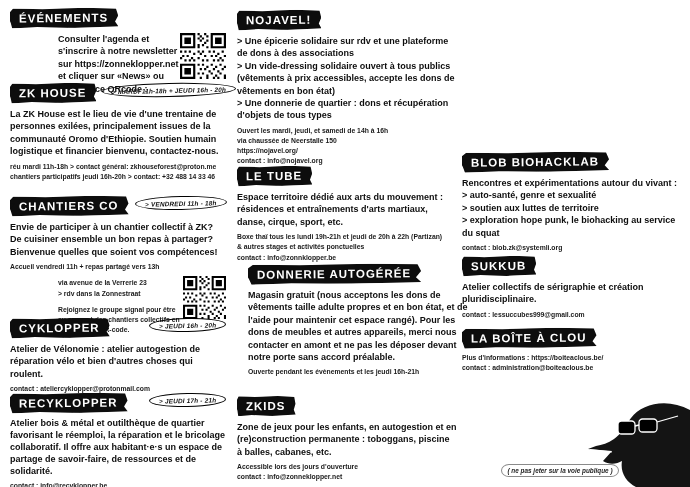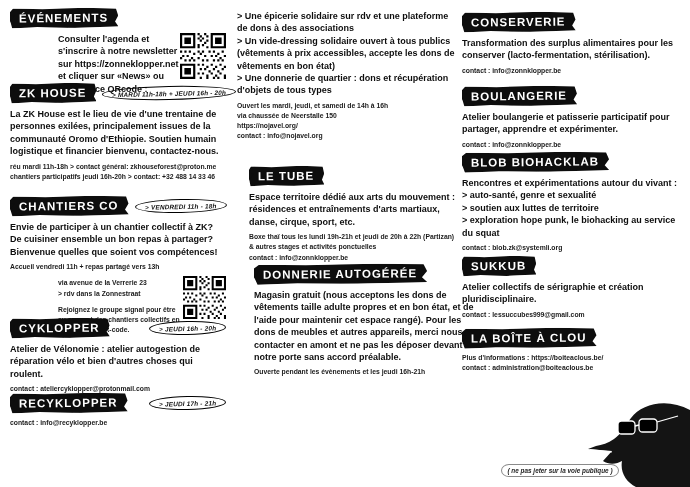--- a/index.html
+++ b/index.html
@@ -1,19 +1,19 @@
 <!DOCTYPE html>
 <html><head>
 <meta charset="utf-8">
 <style>
   html,body{margin:0;padding:0;background:#d8d8d8;}
   .page{position:relative;width:690px;height:487px;background:#ffffff;overflow:hidden;
         font-family:"Liberation Sans","DejaVu Sans",sans-serif;color:#111;}
   .sec{position:absolute;}
-  .head-row{display:flex;align-items:center;justify-content:space-between;margin-bottom:5px;}
+  .head-row{display:flex;align-items:flex-start;justify-content:space-between;margin-bottom:5px;}
   h2.brush{margin:0;position:relative;display:inline-block;background:#0d0d0d;color:#fff;
         font-size:11.5px;font-weight:bold;letter-spacing:1px;padding:4px 10px 4px 9px;
         transform:rotate(-0.6deg);white-space:nowrap;
         clip-path:polygon(0% 18%,3% 0%,30% 5%,70% 0%,98% 6%,100% 40%,97% 70%,100% 94%,60% 100%,25% 94%,2% 100%,0% 60%);}
   h2.brush::before{content:"";position:absolute;left:-9px;top:35%;width:11px;height:42%;
         background:#0d0d0d;transform:skew(-32deg);}
   .badge{border:1.5px solid #000;border-radius:50%;font-style:italic;font-weight:bold;
         font-size:6.4px;padding:2.5px 9px;white-space:nowrap;transform:rotate(-1.2deg);
         letter-spacing:.2px;flex:0 0 auto;margin-left:6px;}
   p.body{margin:0;font-size:9px;line-height:1.38;font-weight:600;white-space:pre-line;color:#0e0e0e;}
@@ -98,67 +98,65 @@
     </div>
     <p class="body">Atelier de Vélonomie : atelier autogestion de réparation vélo et bien d'autres choses qui roulent.</p>
     <p class="fine">contact : ateliercyklopper@protonmail.com</p>
   </section>
 
   <section class="sec" style="left:10px;top:393px;width:216px">
     <div class="head-row">
       <h2 class="brush">RECYKLOPPER</h2>
       <span class="badge">&gt; JEUDI 17h - 21h</span>
     </div>
+    <p class="body" style="line-height:1.32">Atelier bois &amp; métal et outilthèque de quartier favorisant le réemploi, la réparation et le bricolage collaboratif. Il offre aux habitant·e·s un espace de partage de savoir-faire, de ressources et de solidarité.</p>
     <p class="fine">contact : info@recyklopper.be</p>
   </section>
 
   <section class="sec" style="left:237px;top:10px;width:220px">
+    <div class="head-row">
+        <h2 class="brush">NOJAVEL!</h2>
+      </div>
     <p class="body">&gt; Une épicerie solidaire sur rdv et une plateforme de dons à des associations
 &gt; Un vide-dressing solidaire ouvert à tous publics (vêtements à prix accessibles, accepte les dons de vêtements en bon état)
 &gt; Une donnerie de quartier : dons et récupération d'objets de tous types</p>
     <p class="fine">Ouvert les mardi, jeudi, et samedi de 14h à 16h
 via chaussée de Neerstalle 150
 https://nojavel.org/
 contact : info@nojavel.org</p>
   </section>
 
-  <section class="sec" style="left:249px;top:166px;width:220px">
+  <section class="sec" style="left:237px;top:166px;width:220px">
     <div class="head-row">
         <h2 class="brush">LE TUBE</h2>
       </div>
     <p class="body">Espace territoire dédié aux arts du mouvement : résidences et entraînements d'arts martiaux, danse, cirque, sport, etc.</p>
     <p class="fine">Boxe thaï tous les lundi 19h-21h et jeudi de 20h à 22h (Partizan)
 &amp; autres stages et activités ponctuelles
 contact : info@zonnklopper.be</p>
   </section>
 
-  <section class="sec" style="left:254px;top:264px;width:220px">
+  <section class="sec" style="left:248px;top:264px;width:220px">
     <div class="head-row">
         <h2 class="brush">DONNERIE AUTOGÉRÉE</h2>
       </div>
     <p class="body">Magasin gratuit (nous acceptons les dons de vêtements taille adulte propres et en bon état, et de l'aide pour maintenir cet espace rangé). Pour les dons de meubles et autres appareils, merci nous contacter en amont et ne pas les déposer devant notre porte sans accord préalable.</p>
     <p class="fine">Ouverte pendant les évènements et les jeudi 16h-21h</p>
   </section>
 
-
-  <section class="sec" style="left:462px;top:12px;width:222px">
+  <section class="sec" style="left:237px;top:396px;width:220px">
     <div class="head-row">
-        <h2 class="brush">CONSERVERIE</h2>
+        <h2 class="brush">ZKIDS</h2>
       </div>
-    <p class="body">Transformation des surplus alimentaires pour les conserver (lacto-fermentation, stérilisation).</p>
-    <p class="fine">contact : info@zonnklopper.be</p>
+    <p class="body">Zone de jeux pour les enfants, en autogestion et en (re)construction permanente : toboggans, piscine à balles, cabanes, etc.</p>
+    <p class="fine">Accessible lors des jours d'ouverture
+contact : info@zonneklopper.net</p>
   </section>
 
-  <section class="sec" style="left:462px;top:86px;width:222px">
-    <div class="head-row">
-        <h2 class="brush">BOULANGERIE</h2>
-      </div>
-    <p class="body">Atelier boulangerie et patisserie participatif pour partager, apprendre et expérimenter.</p>
-    <p class="fine">contact : info@zonnklopper.be</p>
-  </section>
+
 
   <section class="sec" style="left:462px;top:152px;width:222px">
     <div class="head-row">
         <h2 class="brush">BLOB BIOHACKLAB</h2>
       </div>
     <p class="body">Rencontres et expérimentations autour du vivant :
 &gt; auto-santé, genre et sexualité
 &gt; soutien aux luttes de territoire
 &gt; exploration hope punk, le biohacking au service du squat</p>
     <p class="fine">contact : blob.zk@systemli.org</p>

